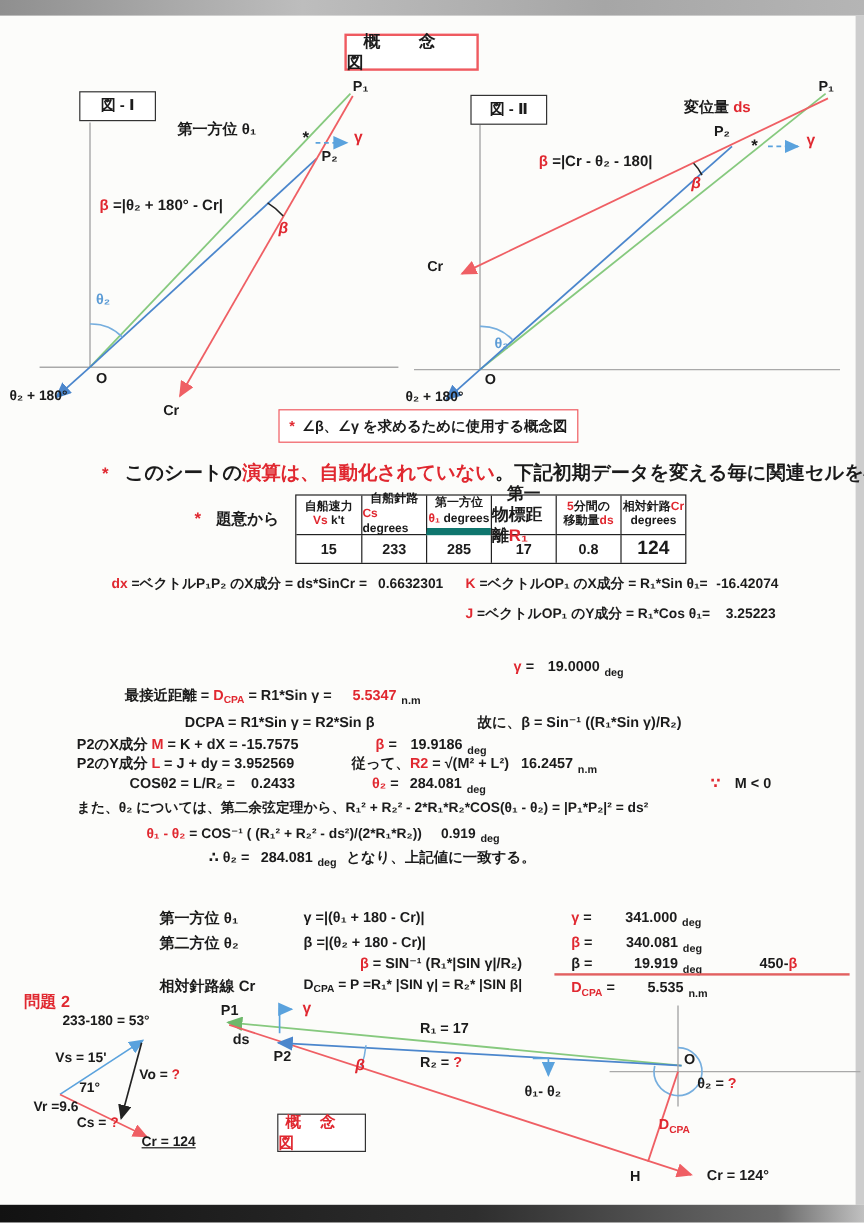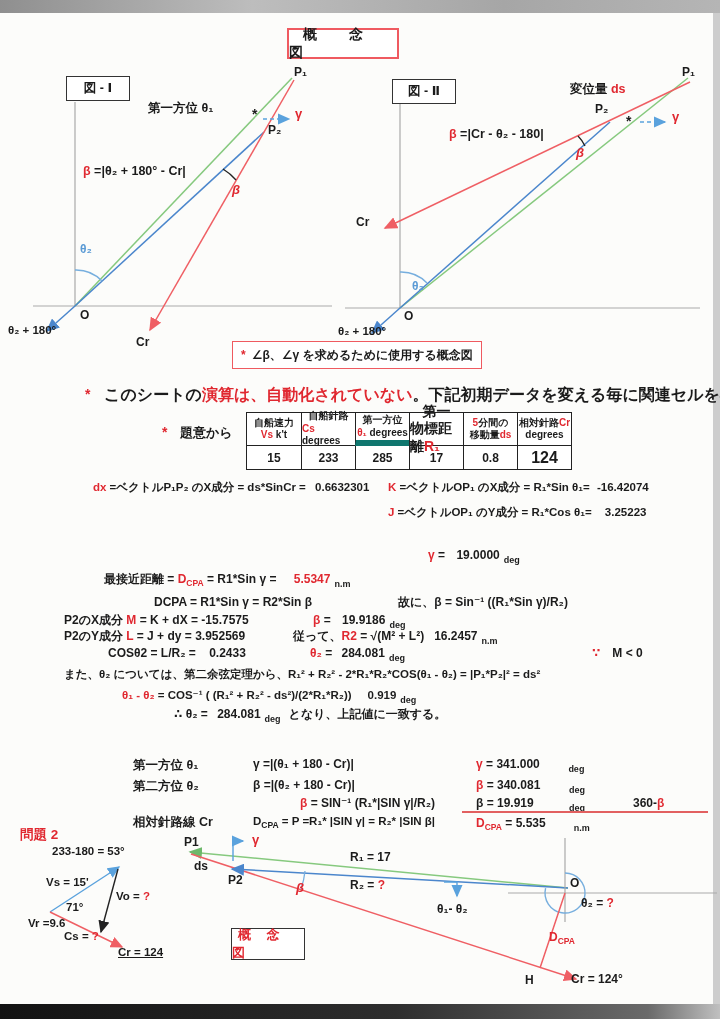--- a/index.html
+++ b/index.html
@@ -3,21 +3,21 @@
 <meta charset="utf-8">
 <style>
   html,body{margin:0;padding:0;background:#e8e8e8;}
   .page{position:relative;width:720px;height:1019px;background:#fcfcfa;overflow:hidden;
         font-family:"Liberation Sans","DejaVu Sans",sans-serif;color:#1b1b1b;}
   .t{position:absolute;white-space:nowrap;font-weight:bold;font-size:12px;line-height:1.15;}
   .red{color:#e02830;}
   .lblue{color:#5b9bd5;}
   .unit{font-size:9px;font-weight:bold;position:relative;top:4px;margin-left:4px;}
   .sub{font-size:8.5px;font-weight:bold;position:relative;top:3px;}
-  .val{display:inline-block;width:68px;text-align:left;}
+  .val{display:inline-block;width:68px;text-align:right;}
   .boxed{position:absolute;display:flex;align-items:center;justify-content:center;font-weight:bold;}
   .title-box{border:2px solid #ef5a60;letter-spacing:14px;text-indent:14px;font-size:14px;background:#fff;}
   .fig-box{border:1.5px solid #333;font-size:12.5px;background:#fff;}
   .note-box{border:1.5px solid #ef5a60;font-size:12px;background:#fff;padding:2px 8px;}
   .gainen-box{border:1.5px solid #333;font-size:13px;letter-spacing:6px;text-indent:6px;background:#fff;}
   svg{position:absolute;left:0;top:0;}
   .artifact{position:absolute;}
 </style>
 </head>
 <body>
@@ -236,21 +236,21 @@
     <span class="red">β</span><span> = </span><span class="val">340.081</span><span class="unit">deg</span>
   </div>
 
   <div class="t" style="left:300px;top:797px;">
     <span class="red">β</span><span> =  SIN⁻¹ (R₁*|SIN γ|/R₂)</span>
   </div>
   <div class="t" style="left:476px;top:797px;">
     <span>β</span><span> = </span><span class="val">19.919</span><span class="unit">deg</span>
   </div>
   <div class="t" style="left:633px;top:797px;">
-    <span>360-</span><span class="red">β</span>
+    <span>450-</span><span class="red">β</span>
   </div>
   <div style="position:absolute;left:462px;top:811px;width:246px;height:2px;background:#e26060;"></div>
 
   <div class="t" style="left:133px;top:815px;font-size:12.5px;">相対針路線  Cr</div>
   <div class="t" style="left:253px;top:815px;font-size:11.5px;">
     <span>D</span><span class="sub">CPA</span><span> = P =R₁* |SIN γ| = R₂* |SIN β|</span>
   </div>
   <div class="t" style="left:476px;top:817px;">
     <span class="red">D</span><span class="sub red">CPA</span><span> = </span><span class="val" style="width:54px;">5.535</span><span class="unit">n.m</span>
   </div>
@@ -279,18 +279,18 @@
   </div>
   <div class="t" style="left:437px;top:903px;">θ₁- θ₂</div>
   <div class="t" style="left:570px;top:877px;">O</div>
   <div class="t" style="left:581px;top:897px;">
     <span>θ₂ = </span><span class="red">?</span>
   </div>
   <div class="t red" style="left:549px;top:931px;">
     <span>D</span><span class="sub">CPA</span>
   </div>
   <div class="t" style="left:525px;top:974px;">H</div>
-  <div class="t" style="left:571px;top:973px;text-align:right;">Cr = 124°</div>
+  <div class="t" style="left:589px;top:973px;text-align:right;">Cr = 124°</div>
   <div class="boxed gainen-box" style="left:231px;top:928px;width:72px;height:30px;">
     <span class="red">概 念 図</span>
   </div>
 
 </div>
 
 </body></html>

